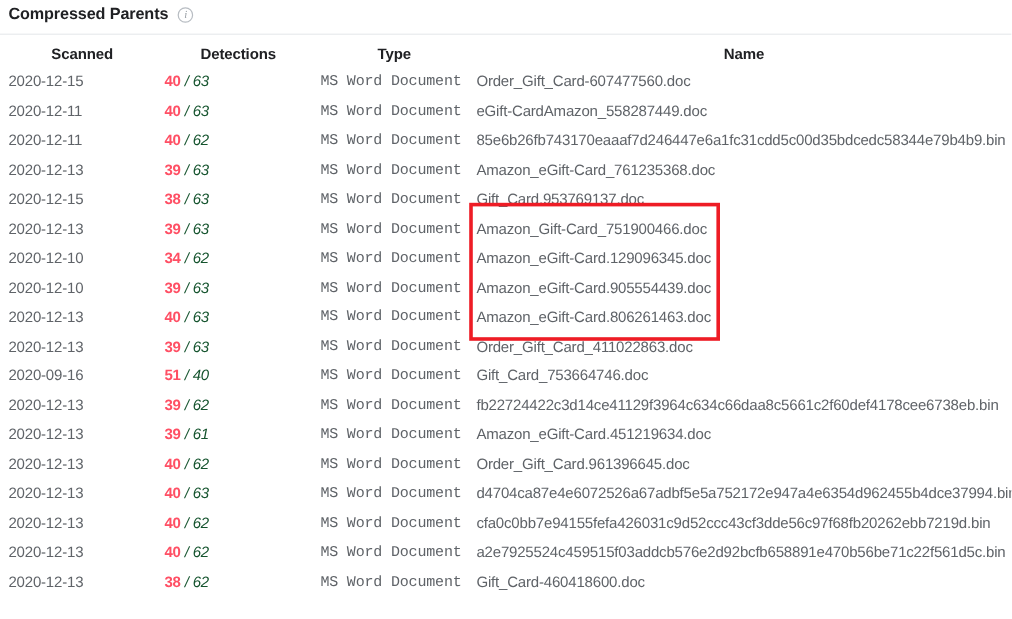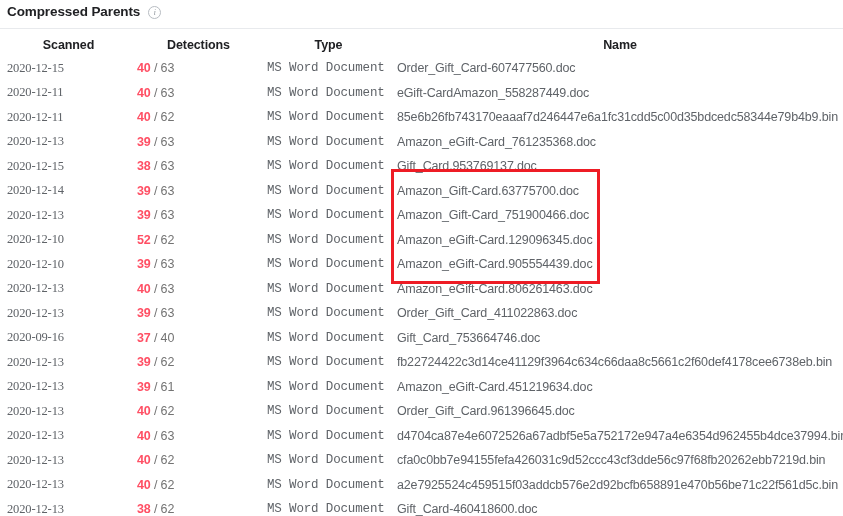--- a/index.html
+++ b/index.html
@@ -90,31 +90,32 @@
     font-size: 12.5px;
     font-weight: normal;
     color: #5f6368;
     padding: 0 0 0 7px;
     height: 24.5px;
     vertical-align: middle;
     white-space: nowrap;
     overflow: hidden;
     letter-spacing: -0.15px;
   }
-  td.cell-scanned { color: #3c4043; font-family: Liberation Serif, serif; }
+  td.cell-scanned { color: #3c4043; }
   td.cell-type    { color: #3c4043; font-family: Liberation Mono, monospace; }
   td.cell-name    { color: #5f6368; margin-left: 40px; }
 
   .det-hits {
     color: #ff4f64;
     font-weight: bold;
     margin-top: 30px;
   }
   .det-total {
-    color: #737373;
+    color: #14532d;
+    font-style: italic;
   }
 
   
   #highlight-box {
     position: absolute;
     left: 391px;
     top: 169px;
     width: 209px;
     height: 115px;
     border: 3px solid #ee1c25;
@@ -173,34 +174,28 @@
         <td class="cell-type">MS Word Document</td>
         <td class="cell-name">Amazon_eGift-Card_761235368.doc</td>
       </tr>
       <tr>
         <td class="cell-scanned">2020-12-15</td>
         <td class="cell-detections"><span class="det-hits">38</span> <span class="det-total">/ 63</span></td>
         <td class="cell-type">MS Word Document</td>
         <td class="cell-name">Gift_Card.953769137.doc</td>
       </tr>
       <tr>
-        <td class="cell-scanned">2020-12-14</td>
-        <td class="cell-detections"><span class="det-hits">39</span> <span class="det-total">/ 63</span></td>
-        <td class="cell-type">MS Word Document</td>
-        <td class="cell-name">Amazon_Gift-Card.63775700.doc</td>
-      </tr>
-      <tr>
         <td class="cell-scanned">2020-12-13</td>
         <td class="cell-detections"><span class="det-hits">39</span> <span class="det-total">/ 63</span></td>
         <td class="cell-type">MS Word Document</td>
         <td class="cell-name">Amazon_Gift-Card_751900466.doc</td>
       </tr>
       <tr>
         <td class="cell-scanned">2020-12-10</td>
-        <td class="cell-detections"><span class="det-hits">52</span> <span class="det-total">/ 62</span></td>
+        <td class="cell-detections"><span class="det-hits">34</span> <span class="det-total">/ 62</span></td>
         <td class="cell-type">MS Word Document</td>
         <td class="cell-name">Amazon_eGift-Card.129096345.doc</td>
       </tr>
       <tr>
         <td class="cell-scanned">2020-12-10</td>
         <td class="cell-detections"><span class="det-hits">39</span> <span class="det-total">/ 63</span></td>
         <td class="cell-type">MS Word Document</td>
         <td class="cell-name">Amazon_eGift-Card.905554439.doc</td>
       </tr>
       <tr>
@@ -210,21 +205,21 @@
         <td class="cell-name">Amazon_eGift-Card.806261463.doc</td>
       </tr>
       <tr>
         <td class="cell-scanned">2020-12-13</td>
         <td class="cell-detections"><span class="det-hits">39</span> <span class="det-total">/ 63</span></td>
         <td class="cell-type">MS Word Document</td>
         <td class="cell-name">Order_Gift_Card_411022863.doc</td>
       </tr>
       <tr>
         <td class="cell-scanned">2020-09-16</td>
-        <td class="cell-detections"><span class="det-hits">37</span> <span class="det-total">/ 40</span></td>
+        <td class="cell-detections"><span class="det-hits">51</span> <span class="det-total">/ 40</span></td>
         <td class="cell-type">MS Word Document</td>
         <td class="cell-name">Gift_Card_753664746.doc</td>
       </tr>
       <tr>
         <td class="cell-scanned">2020-12-13</td>
         <td class="cell-detections"><span class="det-hits">39</span> <span class="det-total">/ 62</span></td>
         <td class="cell-type">MS Word Document</td>
         <td class="cell-name">fb22724422c3d14ce41129f3964c634c66daa8c5661c2f60def4178cee6738eb.bin</td>
       </tr>
       <tr>

